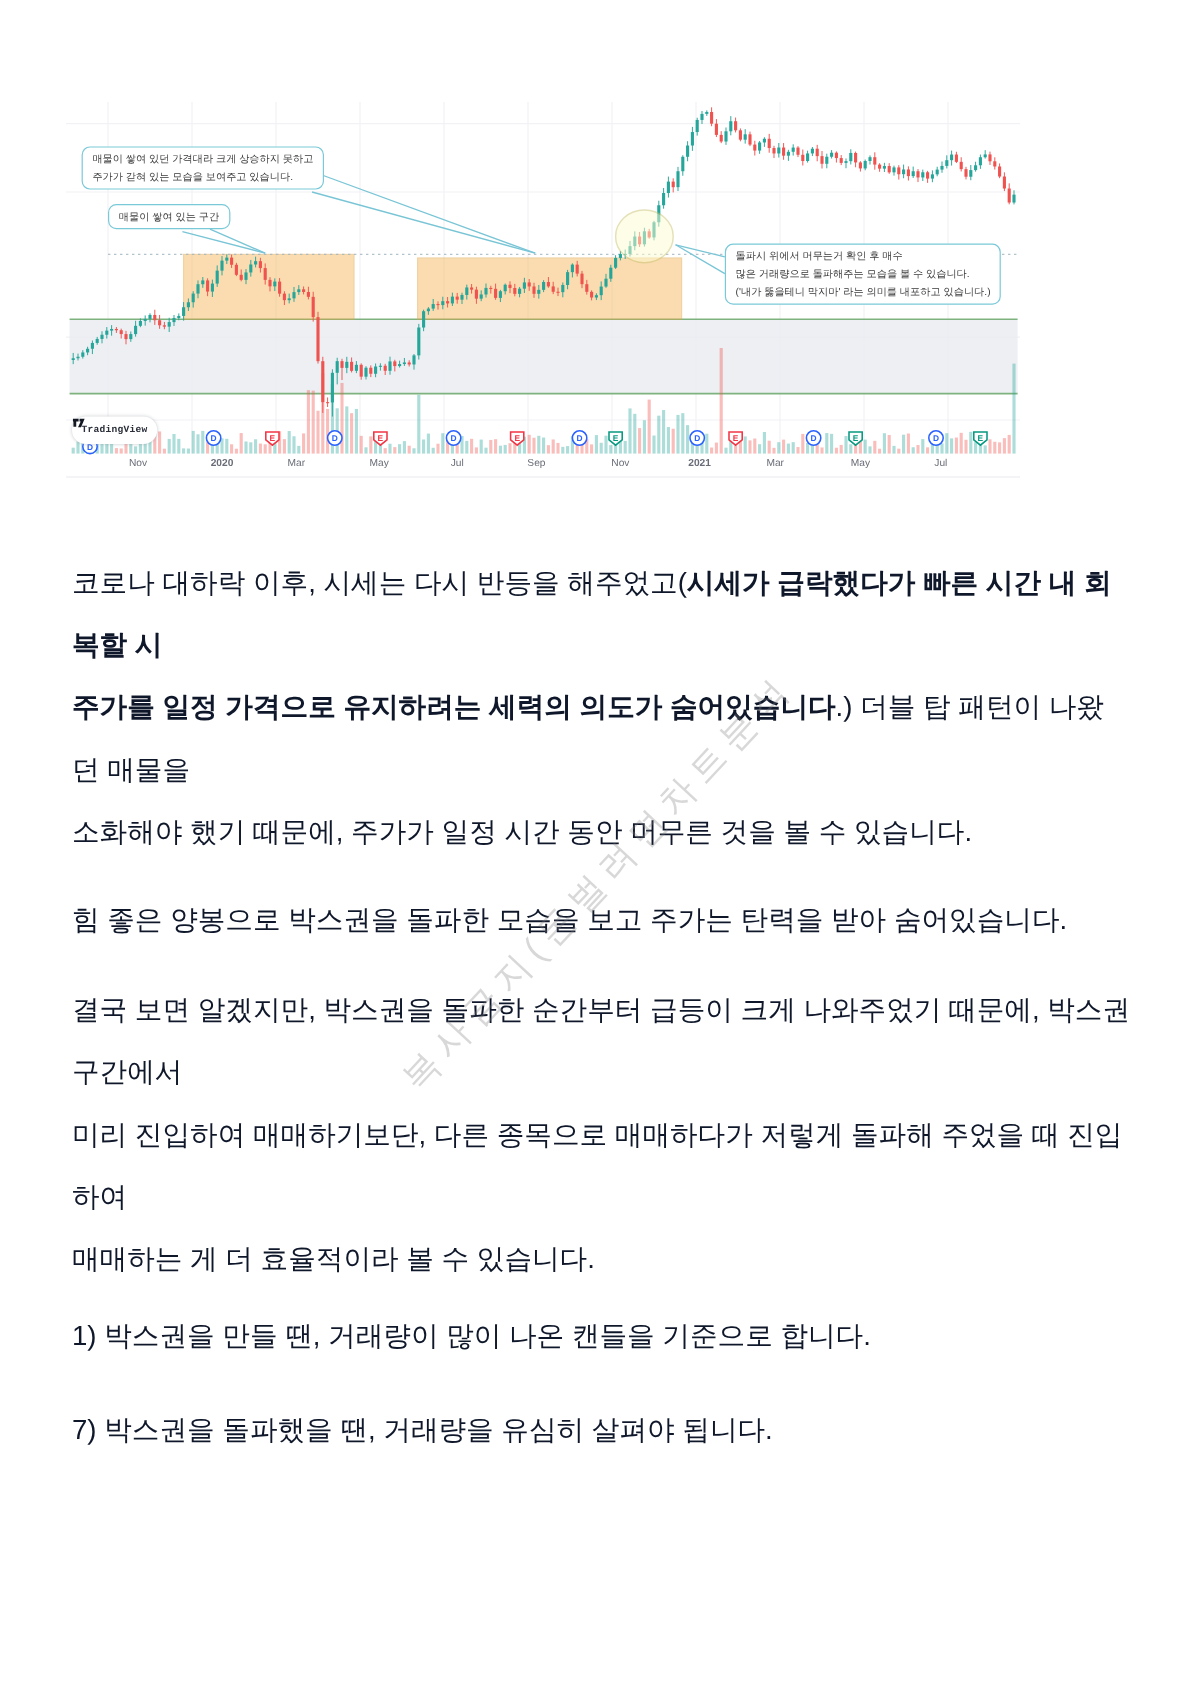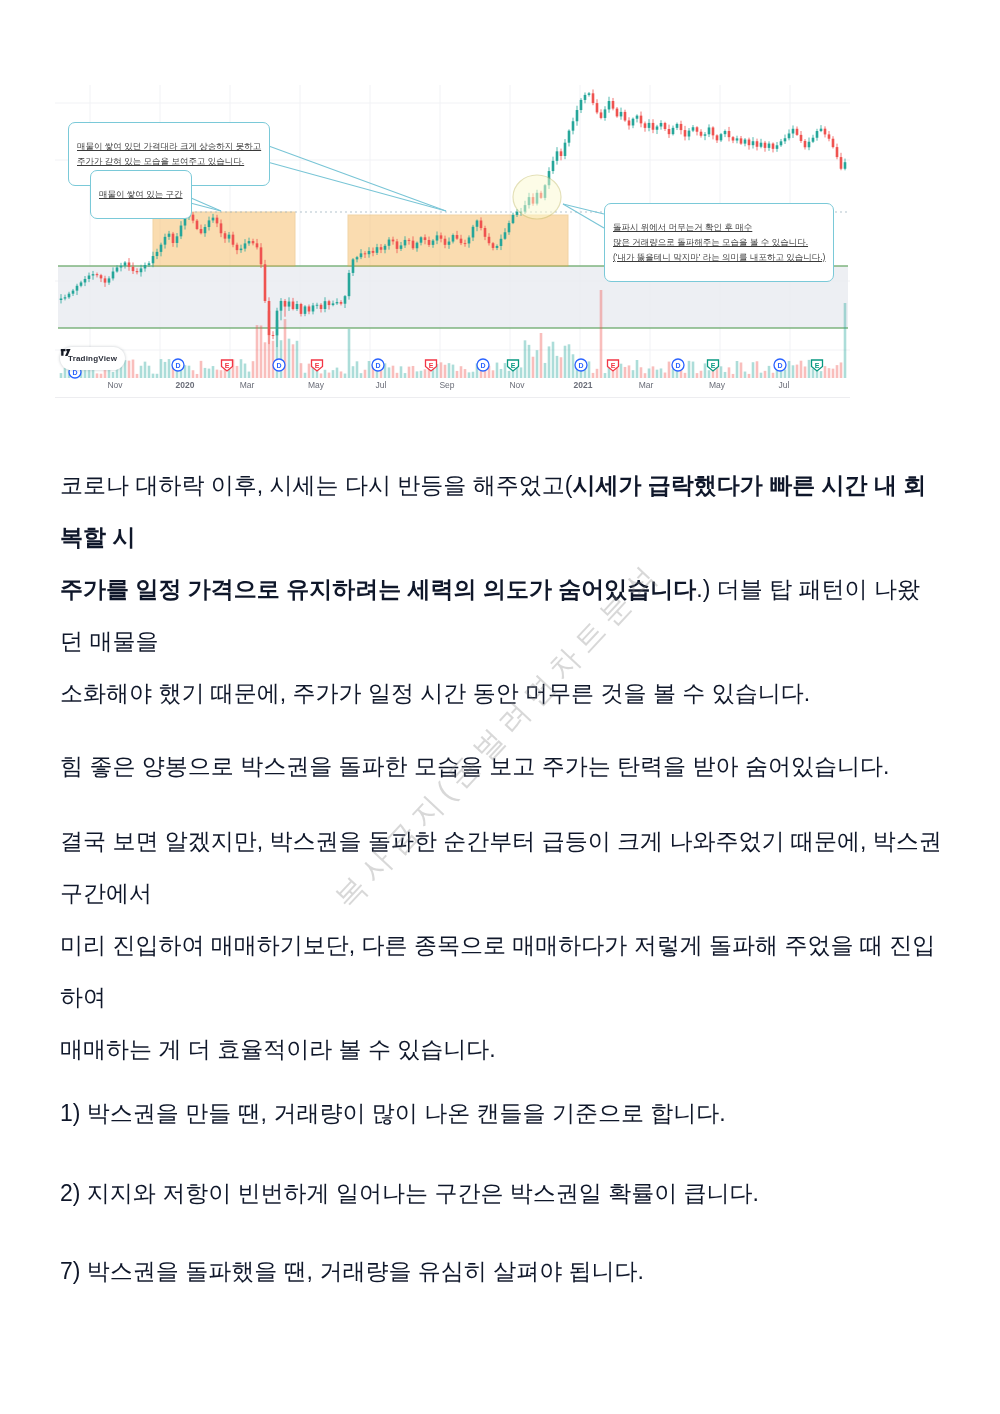--- a/index.html
+++ b/index.html
@@ -5,27 +5,27 @@
   html,body{margin:0;padding:0;background:#fff;}
   body{width:1000px;height:1414px;position:relative;overflow:hidden;
        font-family:"Liberation Sans","DejaVu Sans",sans-serif;color:#1c1c1c;}
   .page{position:absolute;inset:0;background:#fff;}
 
   
   .chart{position:absolute;left:55px;top:85px;width:795px;height:312px;
          border-bottom:1px solid #ededf0;background:#fff;}
   .chart svg{position:absolute;left:0;top:0;}
   .callout{position:absolute;background:#fff;border:1.2px solid #7ac9d8;border-radius:7px;
-           color:#3a3a3a;font-size:8.5px;line-height:15px;padding:16px 8px;z-index:4;
-           white-space:nowrap;text-decoration:underline;}
+           color:#3a3a3a;font-size:8.5px;line-height:15px;padding:2px 8px;z-index:4;
+           white-space:nowrap;}
   .tv-logo{position:absolute;left:5px;top:262px;height:23px;background:#fff;border-radius:12px;
            box-shadow:0 0 3px rgba(120,130,140,.45);display:flex;align-items:center;gap:4px;
            padding:0 8px;z-index:5;cursor:pointer;}
   .tv-logo .glyph{width:11px;height:11px;display:block;}
-  .tv-logo .txt{font-size:8px;font-weight:700;color:#2a2e39;letter-spacing:.2px;}
+  .tv-logo .txt{font-size:8px;font-weight:700;color:#2a2e39;letter-spacing:.2px;font-family:Liberation Mono, monospace;}
 
   
   .content{position:absolute;left:60px;top:459px;width:882px;font-size:23px;
            line-height:52px;color:#0f172a;}
   .content p{margin:0;white-space:pre-line;}
   .content .b{font-weight:700;}
   .m21{margin-top:21px!important;} .m23{margin-top:23px!important;}
   .m12{margin-top:12px!important;} .m28{margin-top:28px!important;}
   .m26{margin-top:26px!important;} .m25{margin-top:25px!important;}
 
@@ -734,16 +734,15 @@
 
   <div class="content">
     <p><span>코로나 대하락 이후, 시세는 다시 반등을 해주었고(</span><span class="b">시세가 급락했다가 빠른 시간 내 회복할 시
 주가를 일정 가격으로 유지하려는 세력의 의도가 숨어있습니다</span><span>.) 더블 탑 패턴이 나왔던 매물을
 소화해야 했기 때문에, 주가가 일정 시간 동안 머무른 것을 볼 수 있습니다.</span></p>
     <p class="m21">힘 좋은 양봉으로 박스권을 돌파한 모습을 보고 주가는 탄력을 받아 숨어있습니다.</p>
     <p class="m23">결국 보면 알겠지만, 박스권을 돌파한 순간부터 급등이 크게 나와주었기 때문에, 박스권 구간에서
 미리 진입하여 매매하기보단, 다른 종목으로 매매하다가 저렇게 돌파해 주었을 때 진입하여
 매매하는 게 더 효율적이라 볼 수 있습니다.</p>
     <p class="m12">1) 박스권을 만들 땐, 거래량이 많이 나온 캔들을 기준으로 합니다.</p>
-    <p class="m28">2) 지지와 저항이 빈번하게 일어나는 구간은 박스권일 확률이 큽니다.</p>
     <p class="m26">7) 박스권을 돌파했을 땐, 거래량을 유심히 살펴야 됩니다.</p>
   </div>
 </div>
 
 </body></html>

